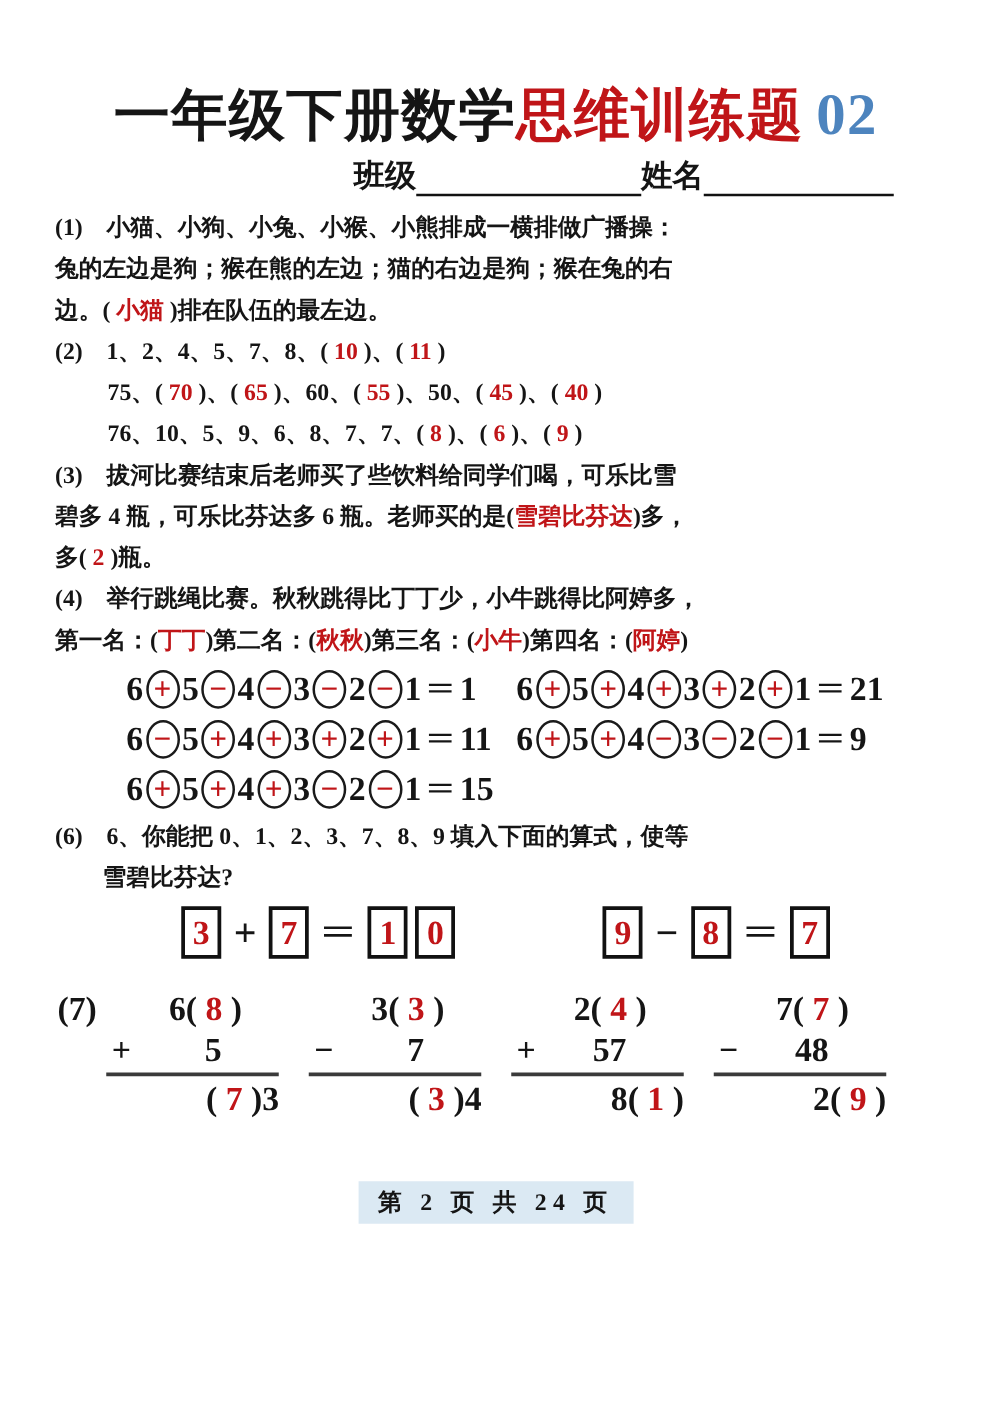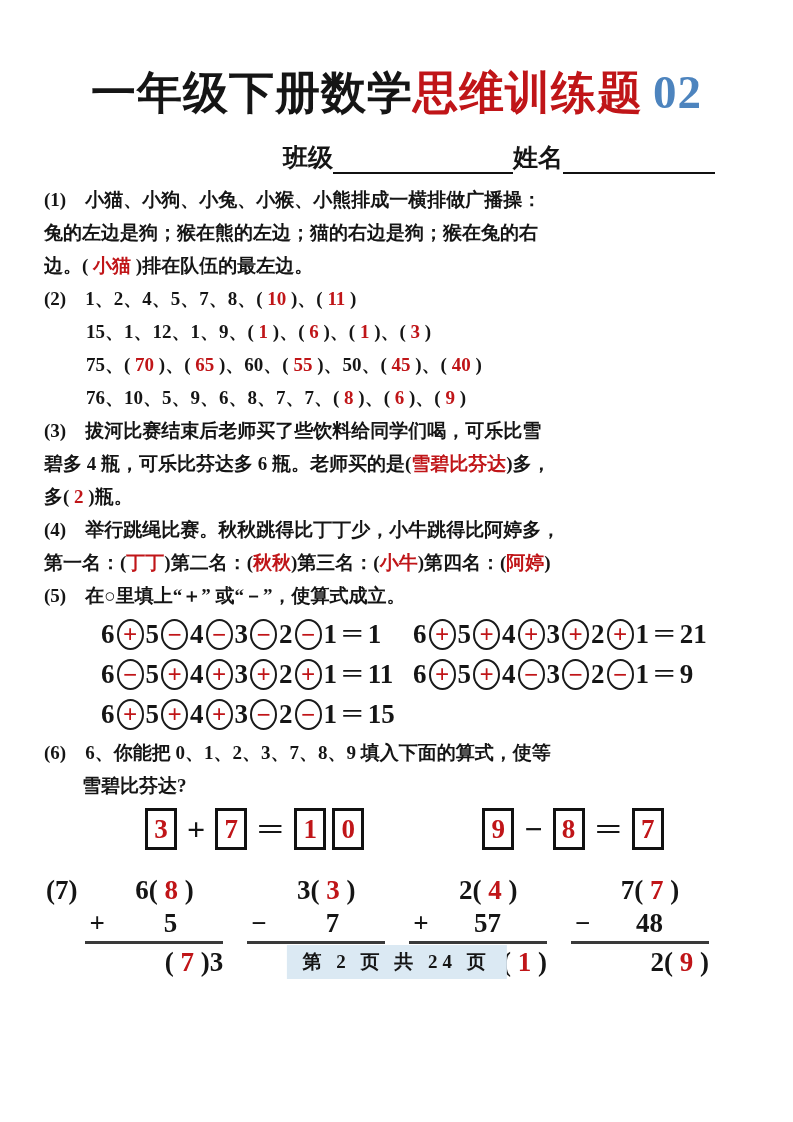--- a/index.html
+++ b/index.html
@@ -18,21 +18,21 @@
   
   .title{
     margin:62px 0 0 0;text-align:center;font-size:45px;line-height:60px;
     letter-spacing:1px;font-weight:900;white-space:nowrap;
   }
   .title .t-num{font-size:47px;margin-left:10px;}
   .c-r{color:var(--red);}
   .c-b{color:var(--blue);}
   
   .header-line{
-    text-align:center;padding-left:205px;margin-top:18px;height:36px;
+    text-align:center;padding-left:205px;margin-top:2px;height:36px;
     font-size:25px;white-space:nowrap;
   }
   .blank{
     display:inline-block;height:26px;vertical-align:bottom;
     border-bottom:2.5px solid #111;
   }
   .blank.b1{width:180px;}
   .blank.b2{width:152px;}
   
   .content{padding:6px 44px 0 44px;}
@@ -100,38 +100,36 @@
   <div class="content">
 
     <div>
       <p class="line"><span>(1)　小猫、小狗、小兔、小猴、小熊排成一横排做广播操：</span></p>
       <p class="line"><span>兔的左边是狗；猴在熊的左边；猫的右边是狗；猴在兔的右</span></p>
       <p class="line"><span>边。( </span><span class="c-r">小猫</span><span> )排在队伍的最左边。</span></p>
     </div>
 
     <div>
       <p class="line"><span>(2)　1、2、4、5、7、8、( </span><span class="c-r">10</span><span> )、( </span><span class="c-r">11</span><span> )</span></p>
-      <p class="line indent"><span>15、1、12、1、9、( </span><span class="c-r">1</span><span> )、( </span><span class="c-r">6</span><span> )、( </span><span class="c-r">1</span><span> )、( </span><span class="c-r">3</span><span> )</span></p>
       <p class="line indent"><span>75、( </span><span class="c-r">70</span><span> )、( </span><span class="c-r">65</span><span> )、60、( </span><span class="c-r">55</span><span> )、50、( </span><span class="c-r">45</span><span> )、( </span><span class="c-r">40</span><span> )</span></p>
       <p class="line indent"><span>76、10、5、9、6、8、7、7、( </span><span class="c-r">8</span><span> )、( </span><span class="c-r">6</span><span> )、( </span><span class="c-r">9</span><span> )</span></p>
     </div>
 
     <div>
       <p class="line"><span>(3)　拔河比赛结束后老师买了些饮料给同学们喝，可乐比雪</span></p>
       <p class="line"><span>碧多 4 瓶，可乐比芬达多 6 瓶。老师买的是(</span><span class="c-r">雪碧比芬达</span><span>)多，</span></p>
       <p class="line"><span>多( </span><span class="c-r">2</span><span> )瓶。</span></p>
     </div>
 
     <div>
       <p class="line"><span>(4)　举行跳绳比赛。秋秋跳得比丁丁少，小牛跳得比阿婷多，</span></p>
       <p class="line"><span>第一名：(</span><span class="c-r">丁丁</span><span>)第二名：(</span><span class="c-r">秋秋</span><span>)第三名：(</span><span class="c-r">小牛</span><span>)第四名：(</span><span class="c-r">阿婷</span><span>)</span></p>
     </div>
 
     <div>
-      <p class="line"><span>(5)　在○里填上“＋” 或“－”，使算式成立。</span></p>
       <div class="eq-grid">
         <div class="ceq">
             <span class="eq-num">6</span>
             <span class="op-circle">+</span>
             <span class="eq-num">5</span>
             <span class="op-circle">−</span>
             <span class="eq-num">4</span>
             <span class="op-circle">−</span>
             <span class="eq-num">3</span>
             <span class="op-circle">−</span>

